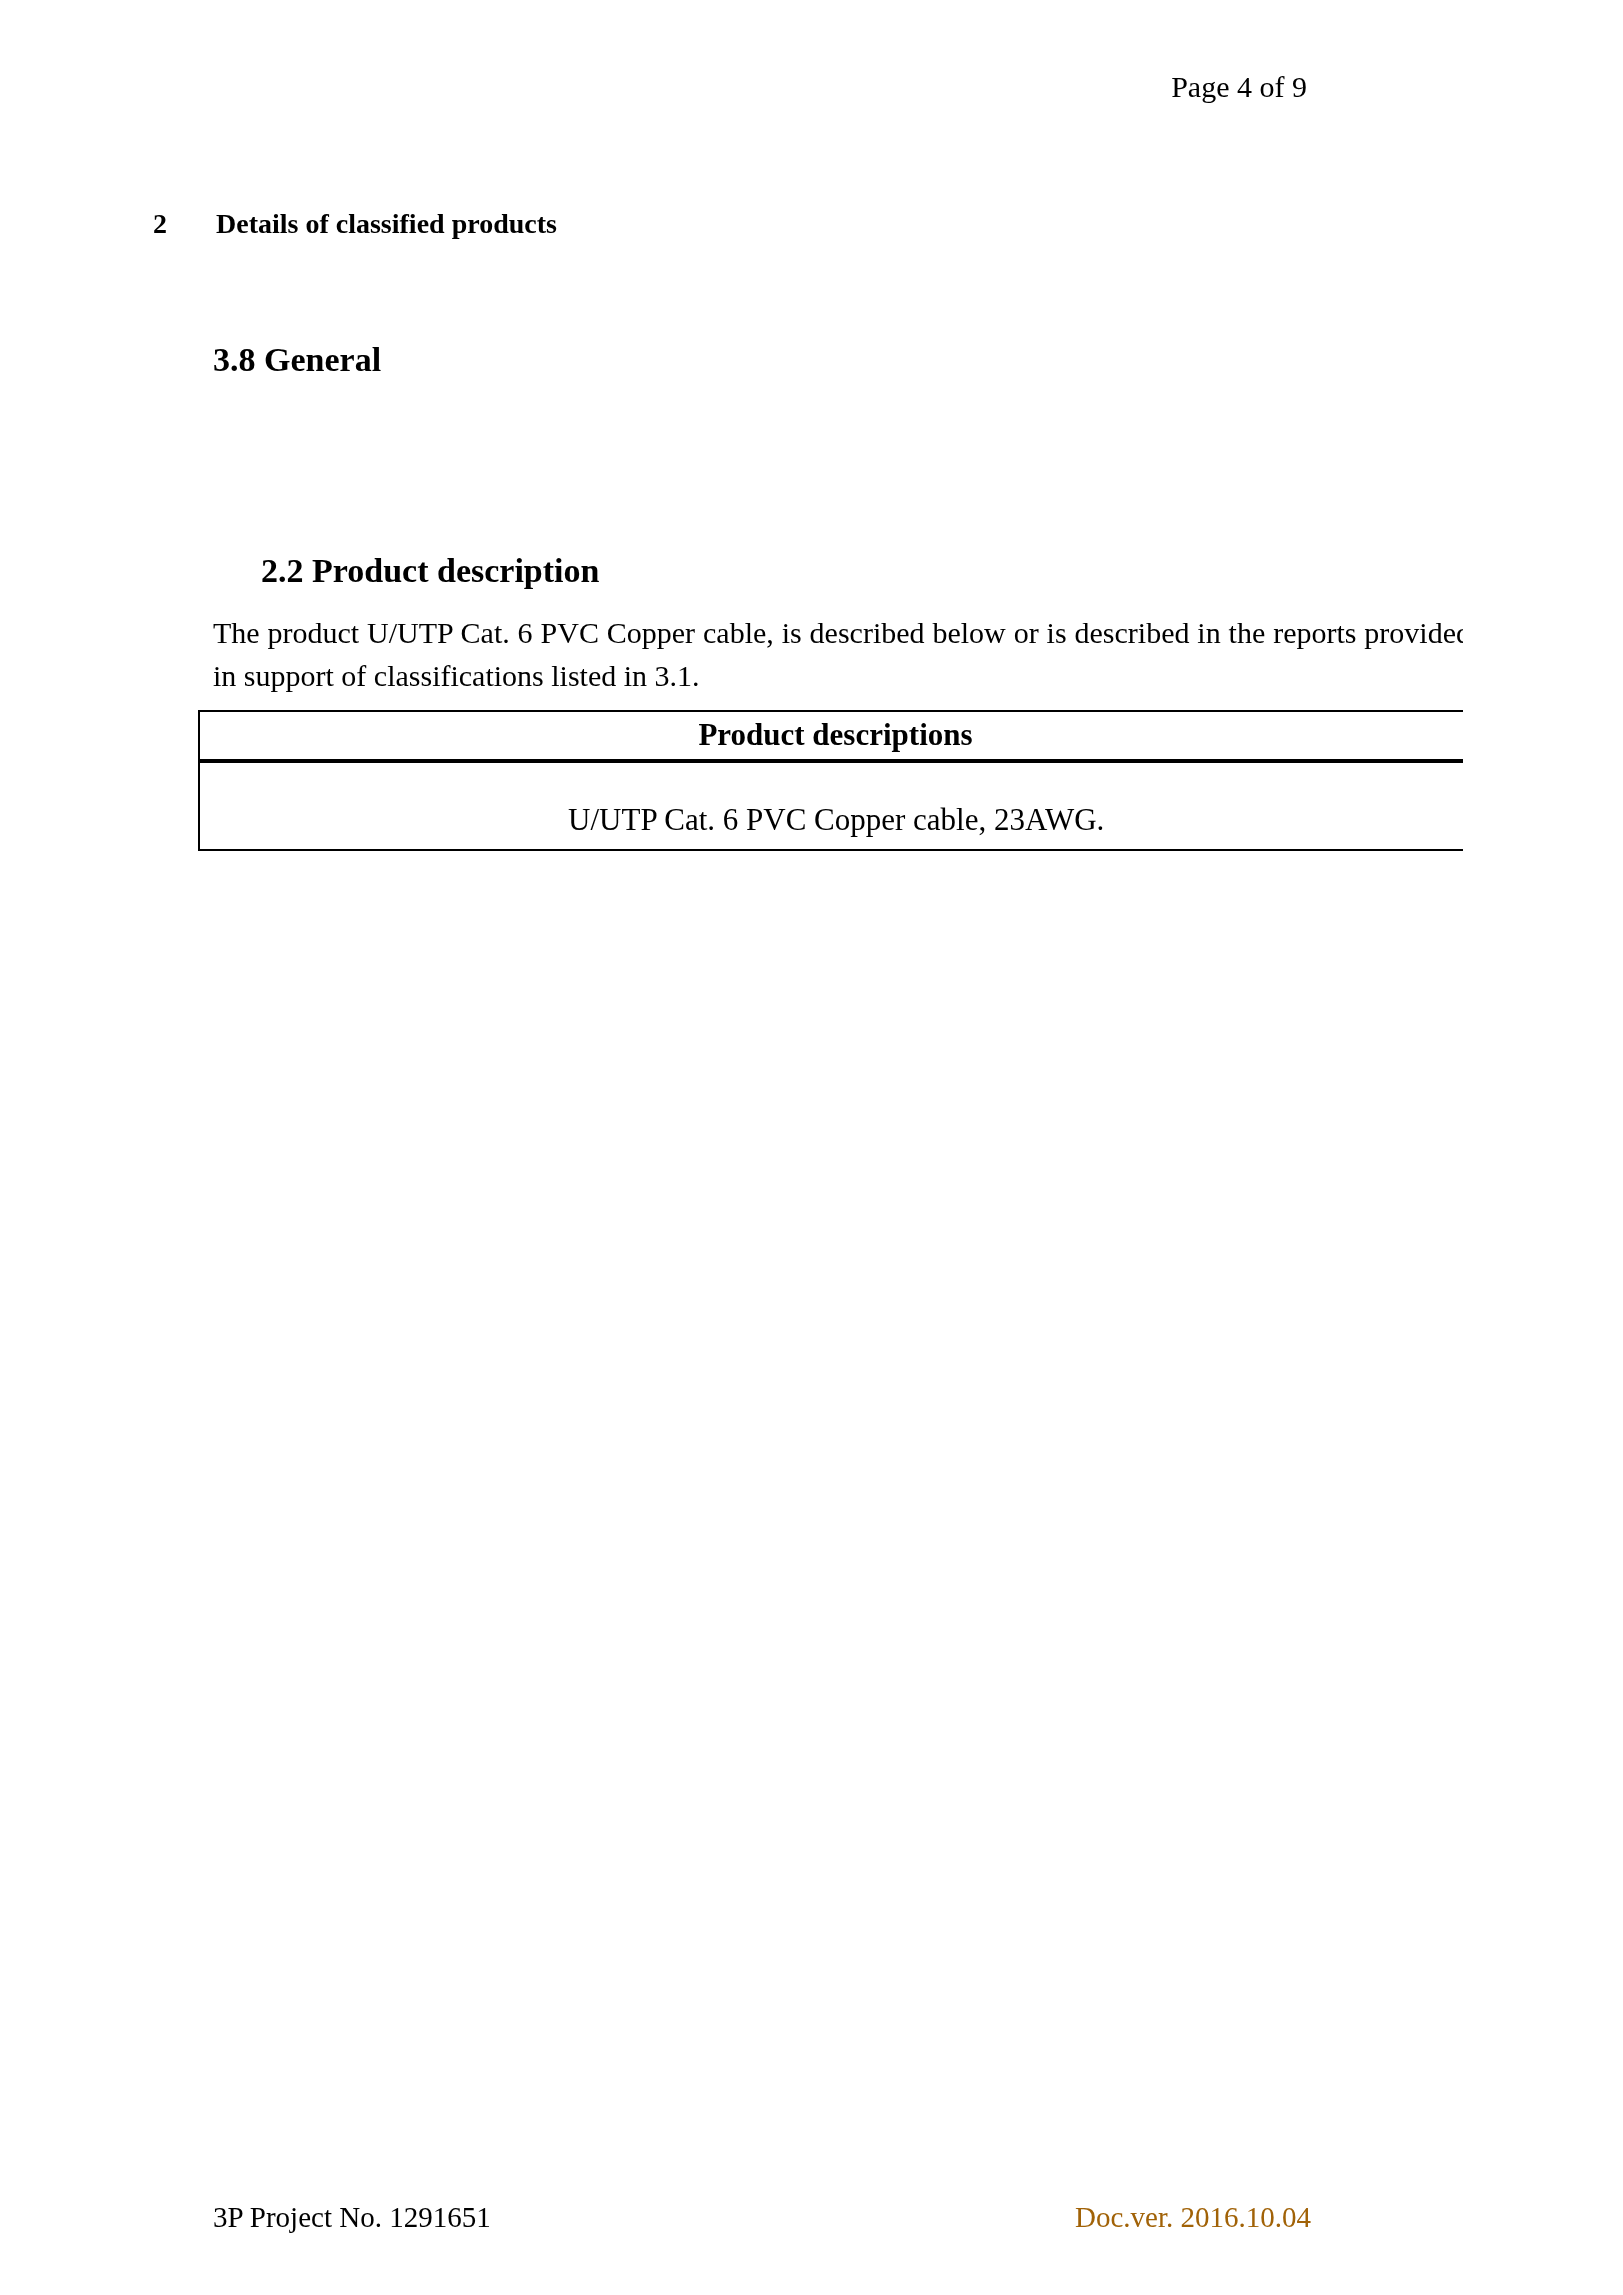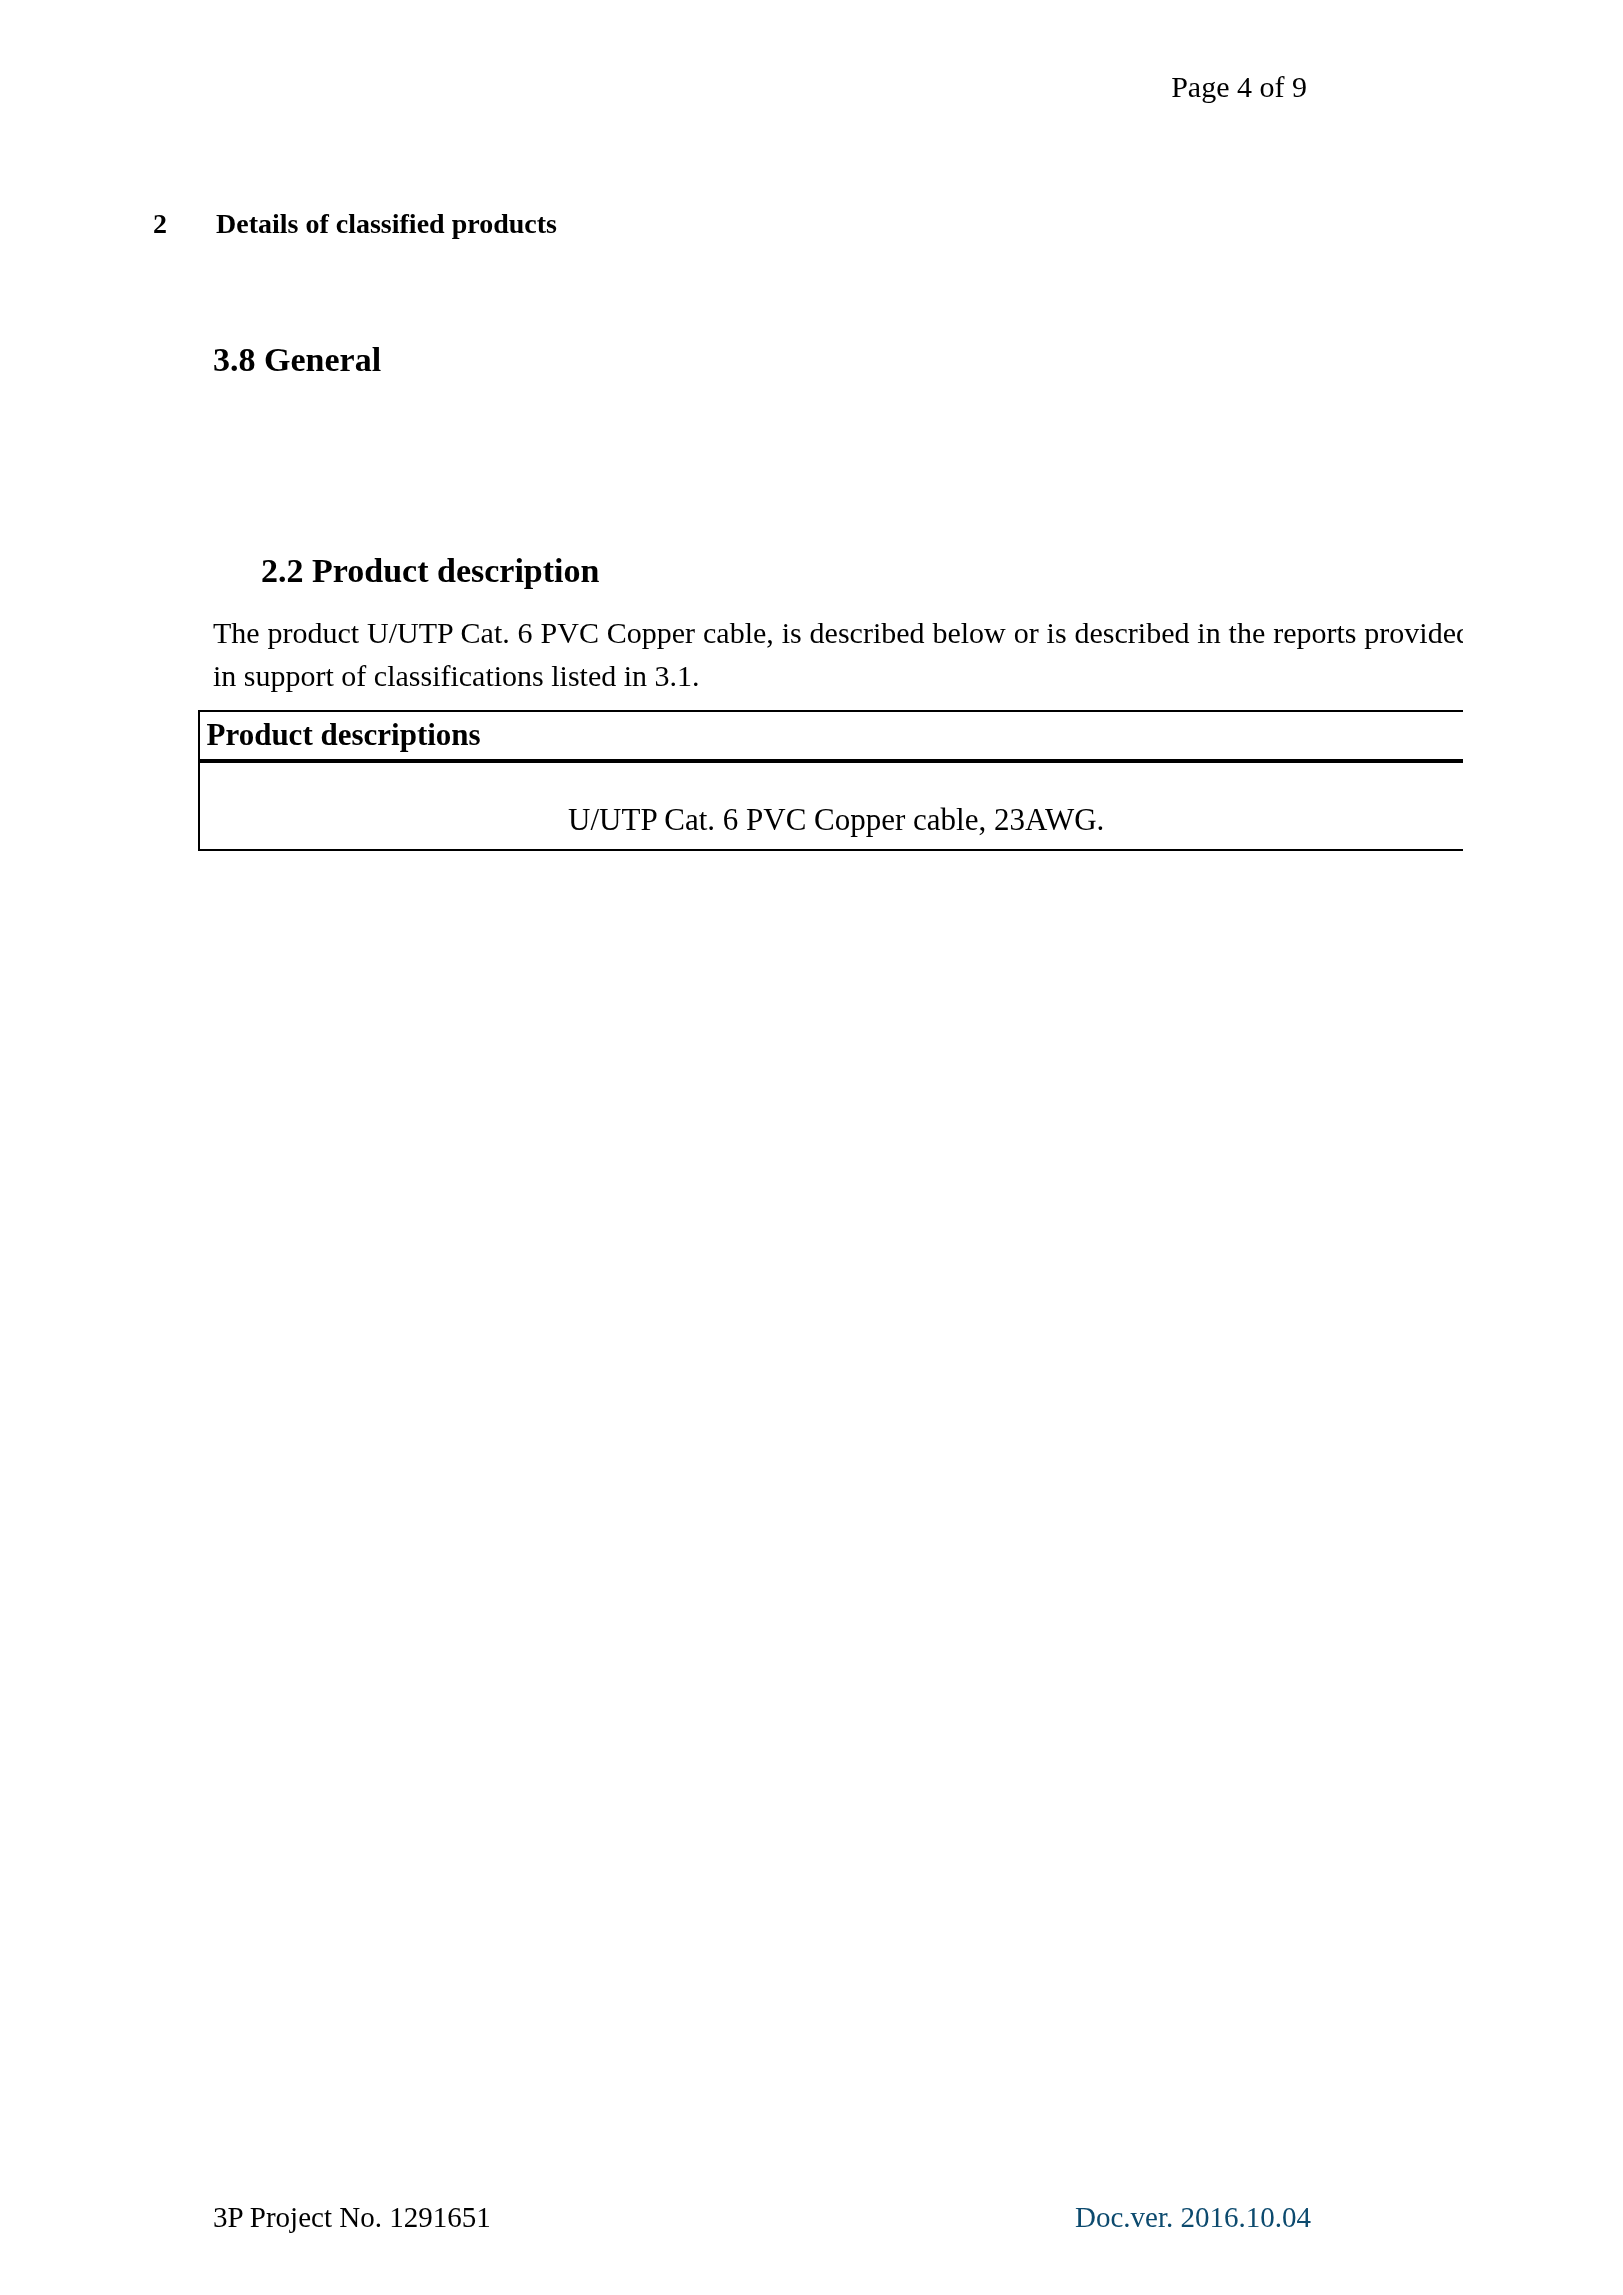--- a/index.html
+++ b/index.html
@@ -61,21 +61,21 @@
     left: 198px;
     width: 1275px;
     border-collapse: collapse;
     table-layout: fixed;
   }
   .product-table th {
     border: 2.6px solid #000000;
     border-bottom: 4.6px solid #000000;
     font-size: 31px;
     font-weight: bold;
-    text-align: left;
+    text-align: center;
     padding: 3.9px 6.5px 6.5px 6.5px;
     line-height: 37px;
   }
   .product-table td {
     border: 2.6px solid #000000;
     border-top: 4.6px solid #000000;
     font-size: 31px;
     font-weight: normal;
     text-align: center;
     vertical-align: bottom;
@@ -89,21 +89,21 @@
     font-size: 29px;
     line-height: 35px;
     white-space: nowrap;
   }
   .page-footer-right {
     position: absolute;
     top: 2200px;
     right: 152px;
     font-size: 29px;
     line-height: 35px;
-    color: #0c4a6e;
+    color: #a16207;
     white-space: nowrap;
   }
 </style>
 </head>
 <body>
 
 <div class="page">
 
   <div class="page-header">
     <span>Page 4 of 9</span>

